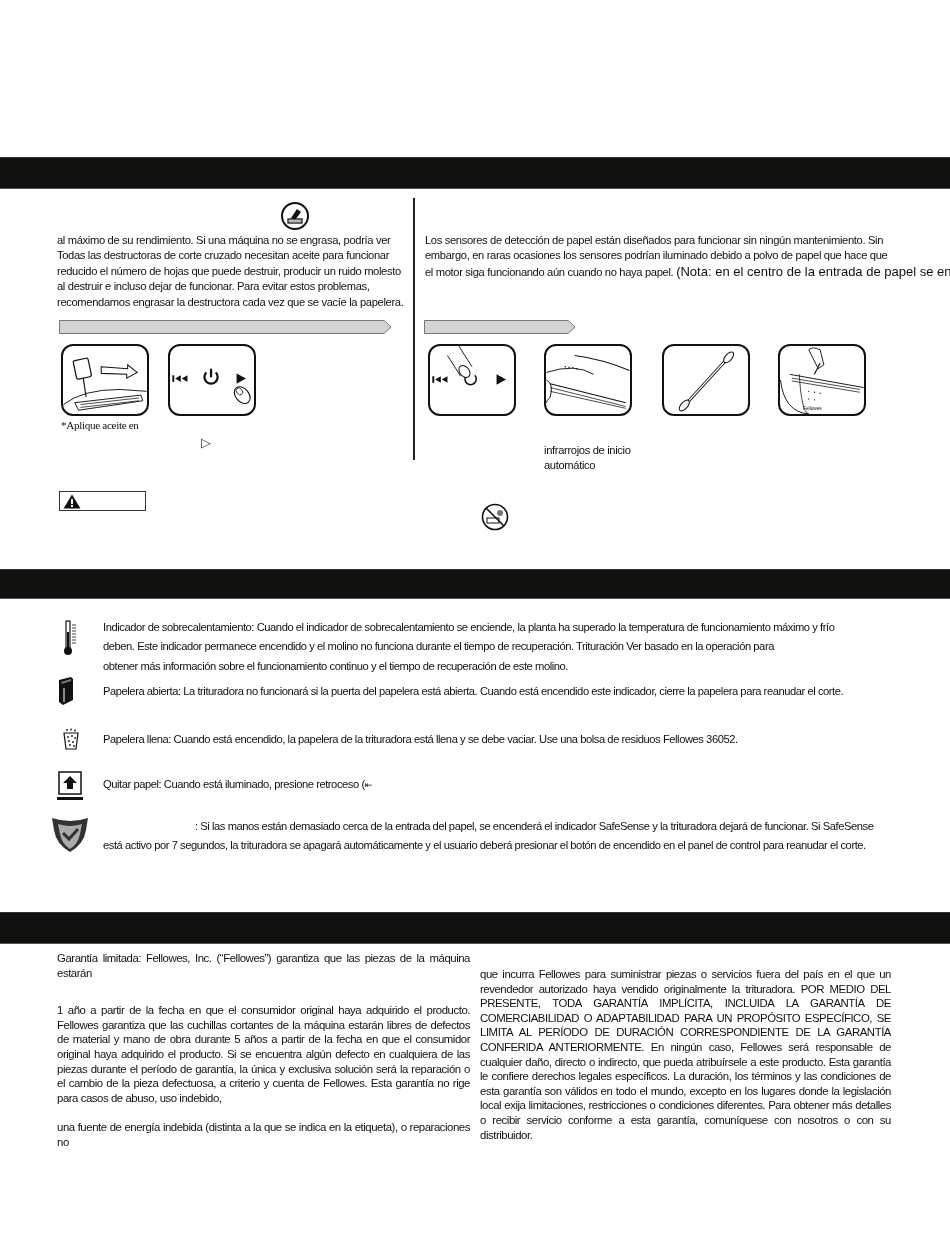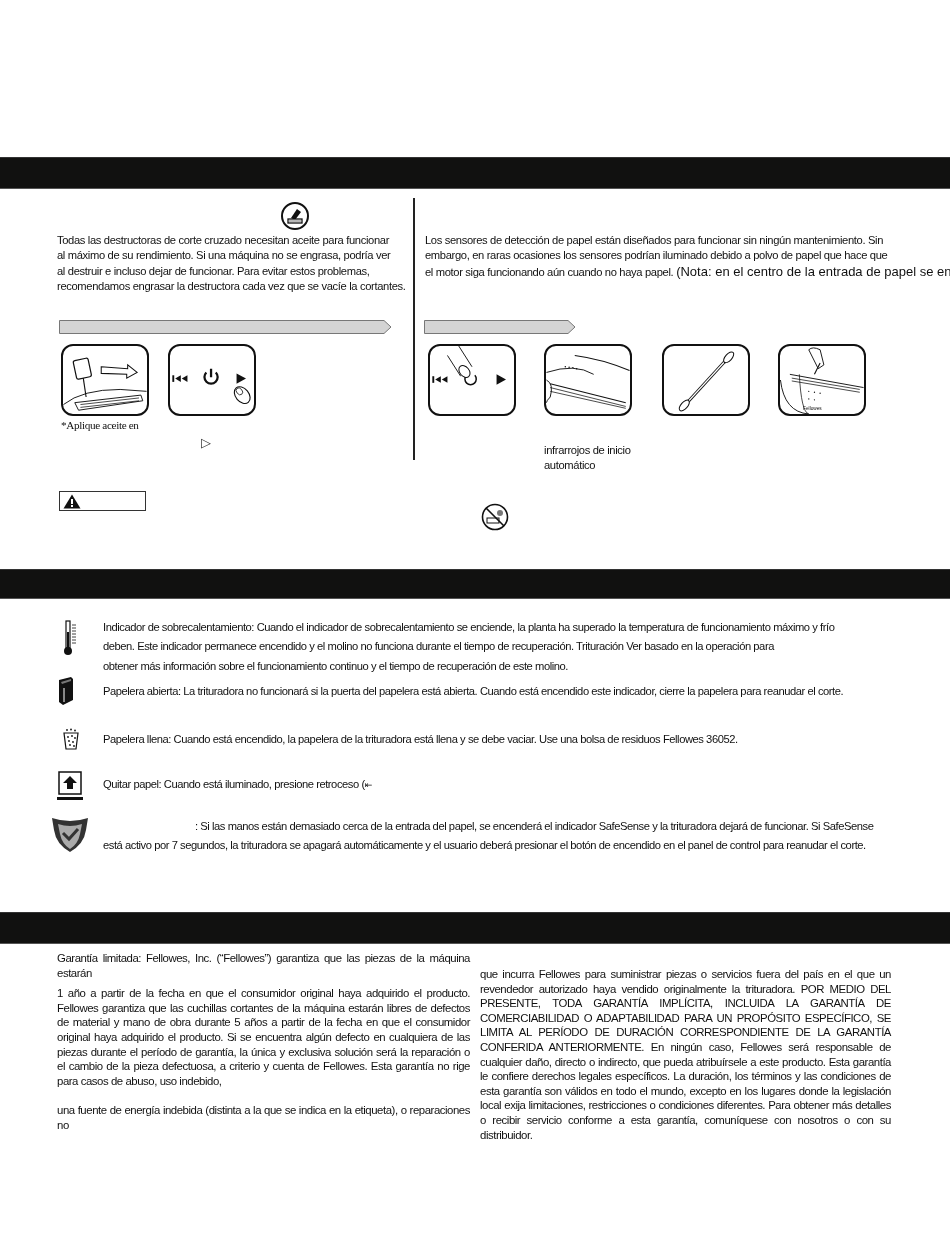--- a/index.html
+++ b/index.html
@@ -30,24 +30,25 @@
 <div class="icon" style="left:280px; top:201px;">
   <svg width="30" height="30" viewBox="0 0 30 30">
     <circle cx="15" cy="15" r="13" fill="#fff" stroke="#111" stroke-width="2"></circle>
     <path d="M11 17 L17 8 L21 11 L15 19 Z" fill="#111"></path>
     <rect x="8" y="18" width="14" height="4" fill="#fff" stroke="#111" stroke-width="1.3"></rect>
     <line x1="9" y1="20" x2="21" y2="20" stroke="#111" stroke-width="0.6"></line>
   </svg>
 </div>
 
 <div class="abs para condensed" style="left:57px; top:233px;">
+  <div>al máximo de su rendimiento. Si una máquina no se engrasa, podría ver</div>
   <div>Todas las destructoras de corte cruzado necesitan aceite para funcionar</div>
-  <div>al máximo de su rendimiento. Si una máquina no se engrasa, podría ver</div>
+  <div>reducido el número de hojas que puede destruir, producir un ruido molesto</div>
   <div>al destruir e incluso dejar de funcionar. Para evitar estos problemas,</div>
-  <div>recomendamos engrasar la destructora cada vez que se vacíe la cortantes.</div>
+  <div>recomendamos engrasar la destructora cada vez que se vacíe la papelera.</div>
 </div>
 
 <div class="arrow-bar" style="left:59px; top:320px; width:333px;">
   <svg width="333" height="14" viewBox="0 0 333 14">
     <polygon points="0.5,0.5 325,0.5 332,7 325,13.5 0.5,13.5" fill="#d4d4d4" stroke="#777" stroke-width="1"></polygon>
   </svg>
 </div>
 
 <div class="panel" style="left:61px; top:344px;">
   <svg viewBox="0 0 88 72">
@@ -246,20 +247,20 @@
     <path d="M8 8 Q20 12 32 8 L30 18 Q28 28 20 33 Q12 28 10 18 Z" fill="#aaa"></path>
     <path d="M13 17 L19 23 L28 13" fill="none" stroke="#333" stroke-width="3"></path>
   </svg>
 </div>
 <div class="abs ind-text condensed" style="left:103px; top:817px;">
   <div style="padding-left:92px;">: Si las manos están demasiado cerca de la entrada del papel, se encenderá el indicador SafeSense   y la trituradora dejará de funcionar.  Si SafeSense</div>
   <div>está activo por 7 segundos, la trituradora se apagará automáticamente y el usuario deberá presionar el botón de encendido en el panel de control para reanudar el corte.</div>
 </div>
 
 <div class="abs justify condensed" style="left:57px; top:951px; width:413px;">
-  <p style="margin-bottom:6px; text-align-last:justify;">Garantía limitada: Fellowes, Inc. (“Fellowes”) garantiza que las piezas de la máquina estarán</p>
+  <p style="margin-bottom:23px; text-align-last:justify;">Garantía limitada: Fellowes, Inc. (“Fellowes”) garantiza que las piezas de la máquina estarán</p>
   <p style="margin-bottom:14.6px;">1 año a partir de la fecha en que el consumidor original haya adquirido el producto.  Fellowes garantiza que las cuchillas cortantes de la máquina estarán libres de defectos de material y mano de obra durante 5 años a partir de la fecha en que el consumidor original haya adquirido el producto. Si se encuentra algún defecto en cualquiera de las piezas durante el período de garantía, la única y exclusiva solución será la reparación o el cambio de la pieza defectuosa, a criterio y cuenta de Fellowes. Esta garantía no rige para casos de abuso, uso indebido,</p>
   <p style="text-align-last:justify;">una fuente de energía indebida (distinta a la que se indica en la etiqueta), o reparaciones no</p>
 </div>
 
 <div class="abs justify condensed" style="left:480px; top:951px; width:411px;margin-top:16px;">
   <p>que incurra Fellowes para suministrar piezas o servicios fuera del país en el que un revendedor autorizado haya vendido originalmente la trituradora. POR MEDIO DEL PRESENTE, TODA GARANTÍA IMPLÍCITA, INCLUIDA LA GARANTÍA DE COMERCIABILIDAD O ADAPTABILIDAD PARA UN PROPÓSITO ESPECÍFICO, SE LIMITA AL PERÍODO DE DURACIÓN CORRESPONDIENTE DE LA GARANTÍA CONFERIDA ANTERIORMENTE. En ningún caso, Fellowes será responsable de cualquier daño, directo o indirecto, que pueda atribuírsele a este producto. Esta garantía le confiere derechos legales específicos. La duración, los términos y las condiciones de esta garantía son válidos en todo el mundo, excepto en los lugares donde la legislación local exija limitaciones, restricciones o condiciones diferentes. Para obtener más detalles o recibir servicio conforme a esta garantía, comuníquese con nosotros o con su distribuidor.</p>
 </div>
 
 </body></html>

